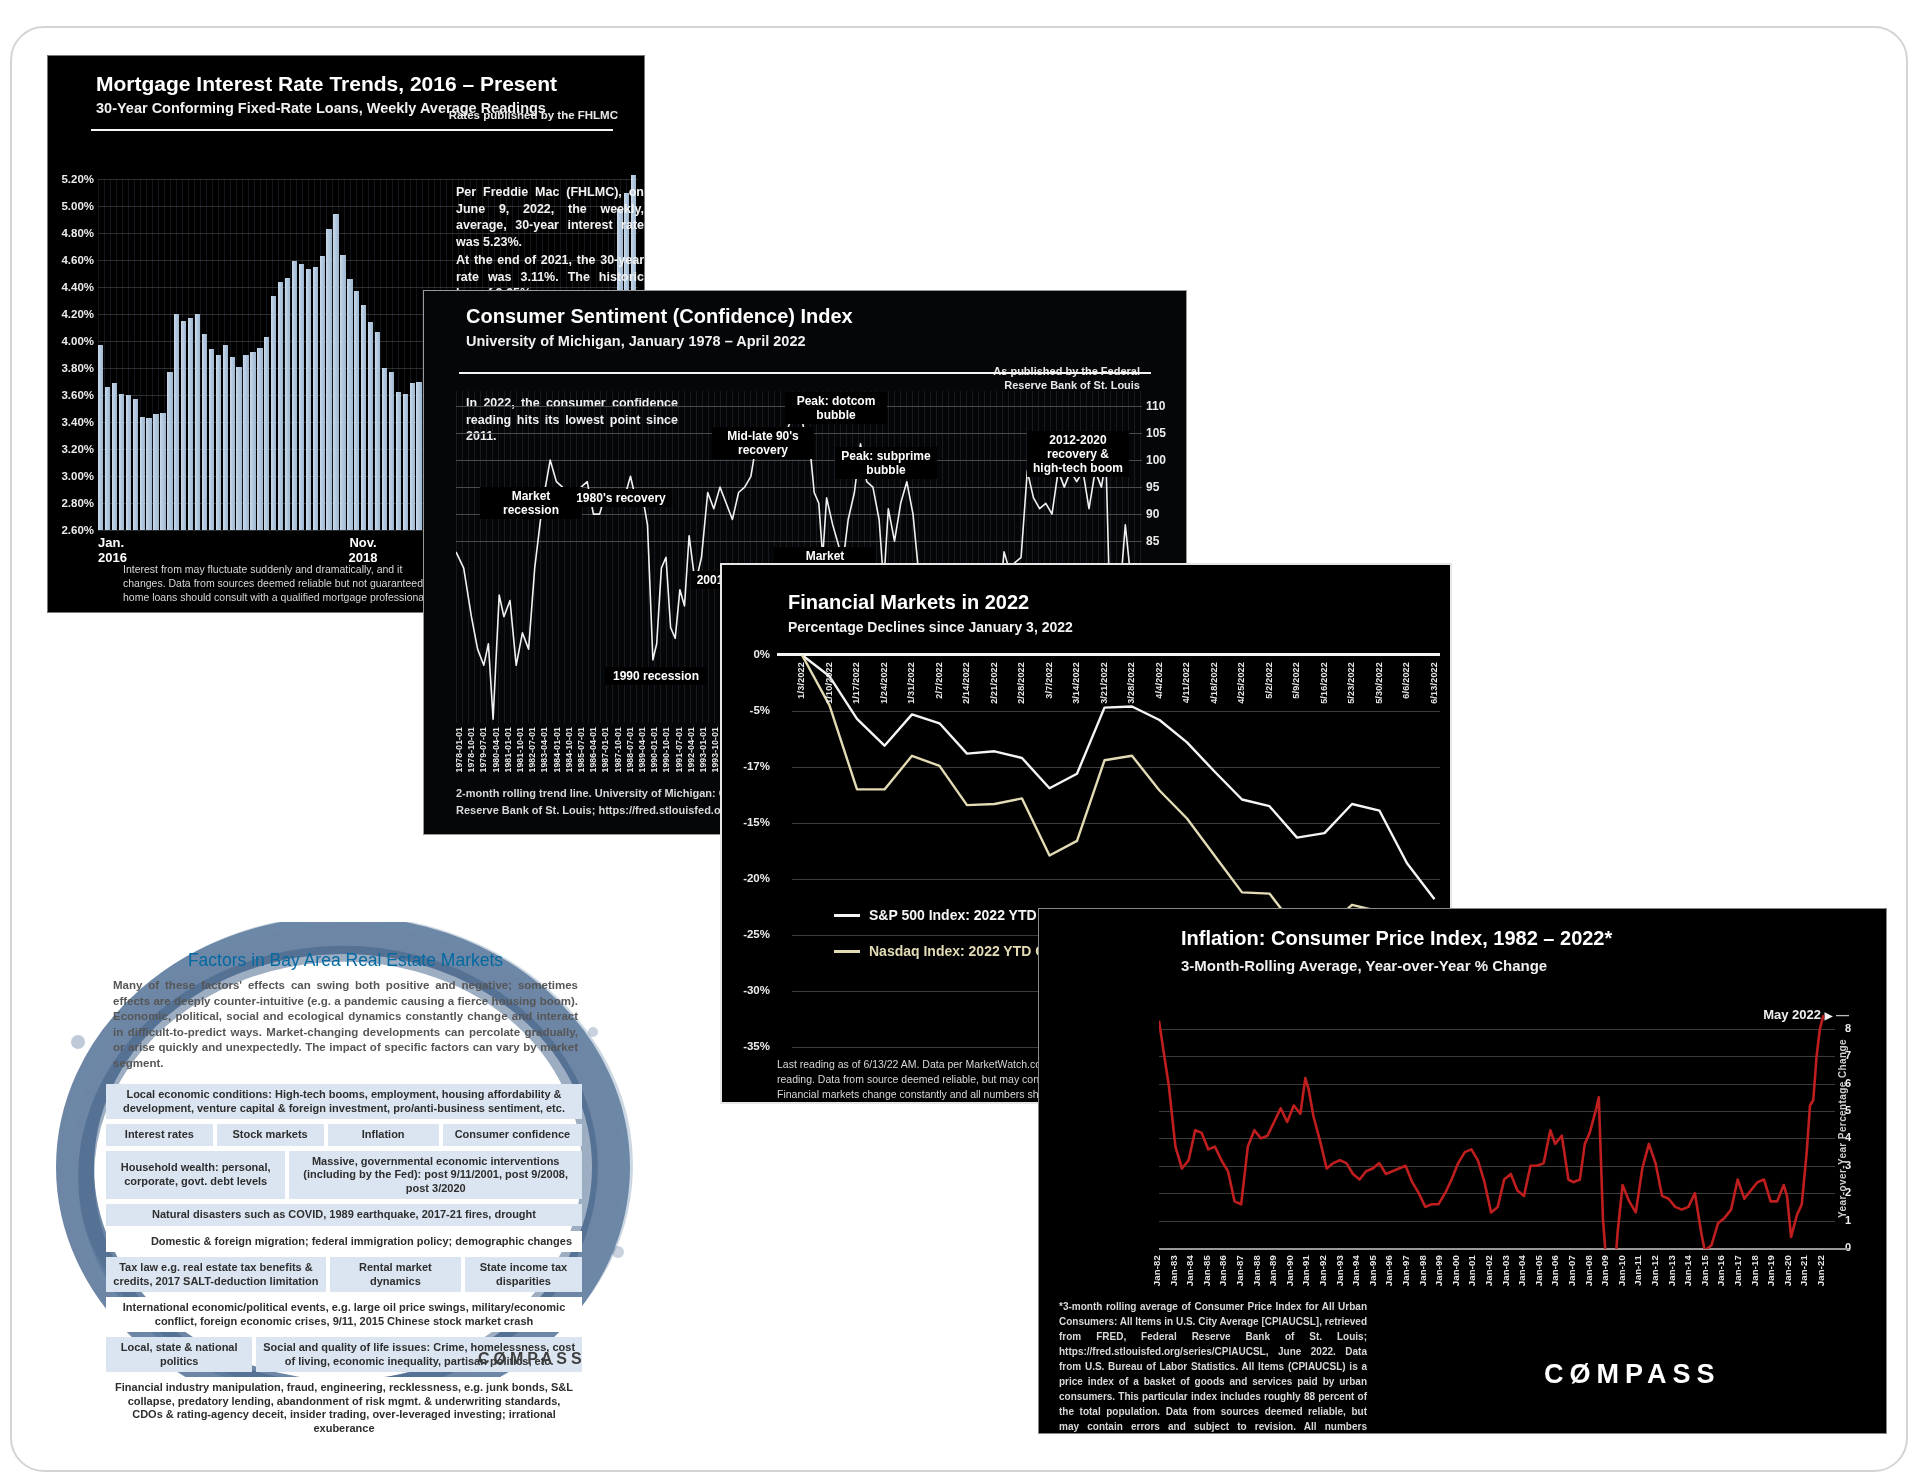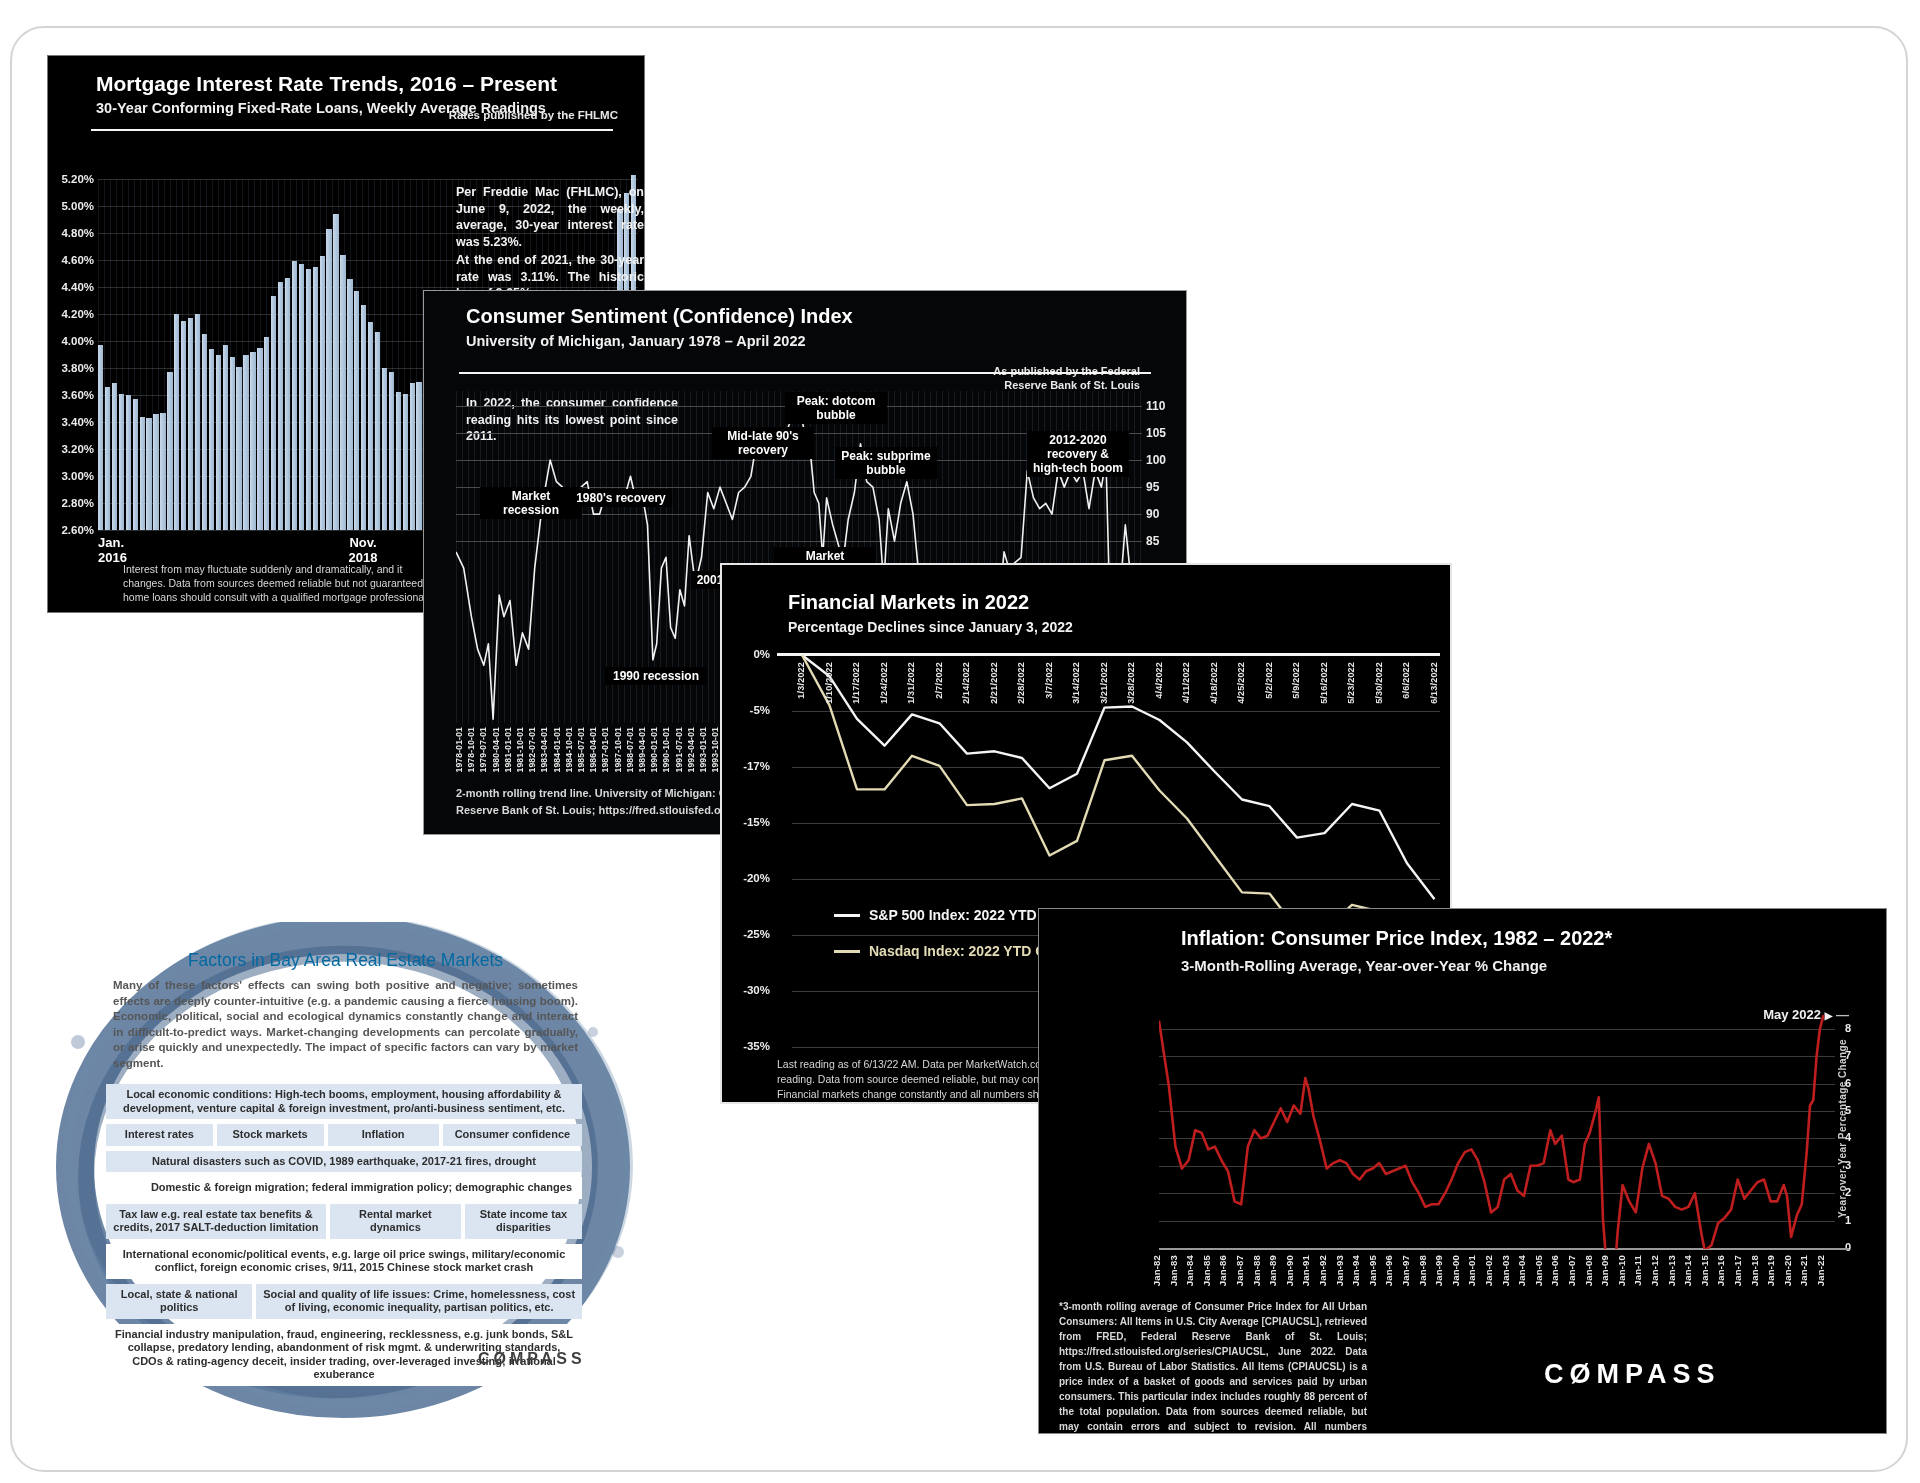--- a/index.html
+++ b/index.html
@@ -196,20 +196,24 @@
         <div class="fct-row">
           <div class="fct-cell bg-b" style="width: 100%;">Local economic conditions: High-tech booms, employment, housing affordability &amp; development, venture capital &amp; foreign investment, pro/anti-business sentiment, etc.</div>
         </div>
         <div class="fct-row">
           <div class="fct-cell bg-b" style="width: 23%;">Interest rates</div>
           <div class="fct-cell bg-b" style="width: 23%;">Stock markets</div>
           <div class="fct-cell bg-b" style="width: 24%;">Inflation</div>
           <div class="fct-cell bg-b" style="width: 30%;">Consumer confidence</div>
         </div>
         <div class="fct-row">
+          <div class="fct-cell bg-b" style="width: 38%;">Household wealth: personal, corporate, govt. debt levels</div>
+          <div class="fct-cell bg-b" style="width: 62%;">Massive, governmental economic interventions (including by the Fed): post 9/11/2001, post 9/2008, post 3/2020</div>
+        </div>
+        <div class="fct-row">
           <div class="fct-cell bg-b" style="width: 100%;">Natural disasters such as COVID, 1989 earthquake, 2017-21 fires, drought</div>
         </div>
         <div class="fct-row">
           <div class="fct-cell bg-w" style="width: 100%; padding-left: 41px;">Domestic &amp; foreign migration; federal immigration policy; demographic changes</div>
         </div>
         <div class="fct-row">
           <div class="fct-cell bg-b" style="width: 47%;">Tax law e.g. real estate tax benefits &amp; credits, 2017 SALT-deduction limitation</div>
           <div class="fct-cell bg-b" style="width: 28%;">Rental market dynamics</div>
           <div class="fct-cell bg-b" style="width: 25%;">State income tax disparities</div>
         </div>

